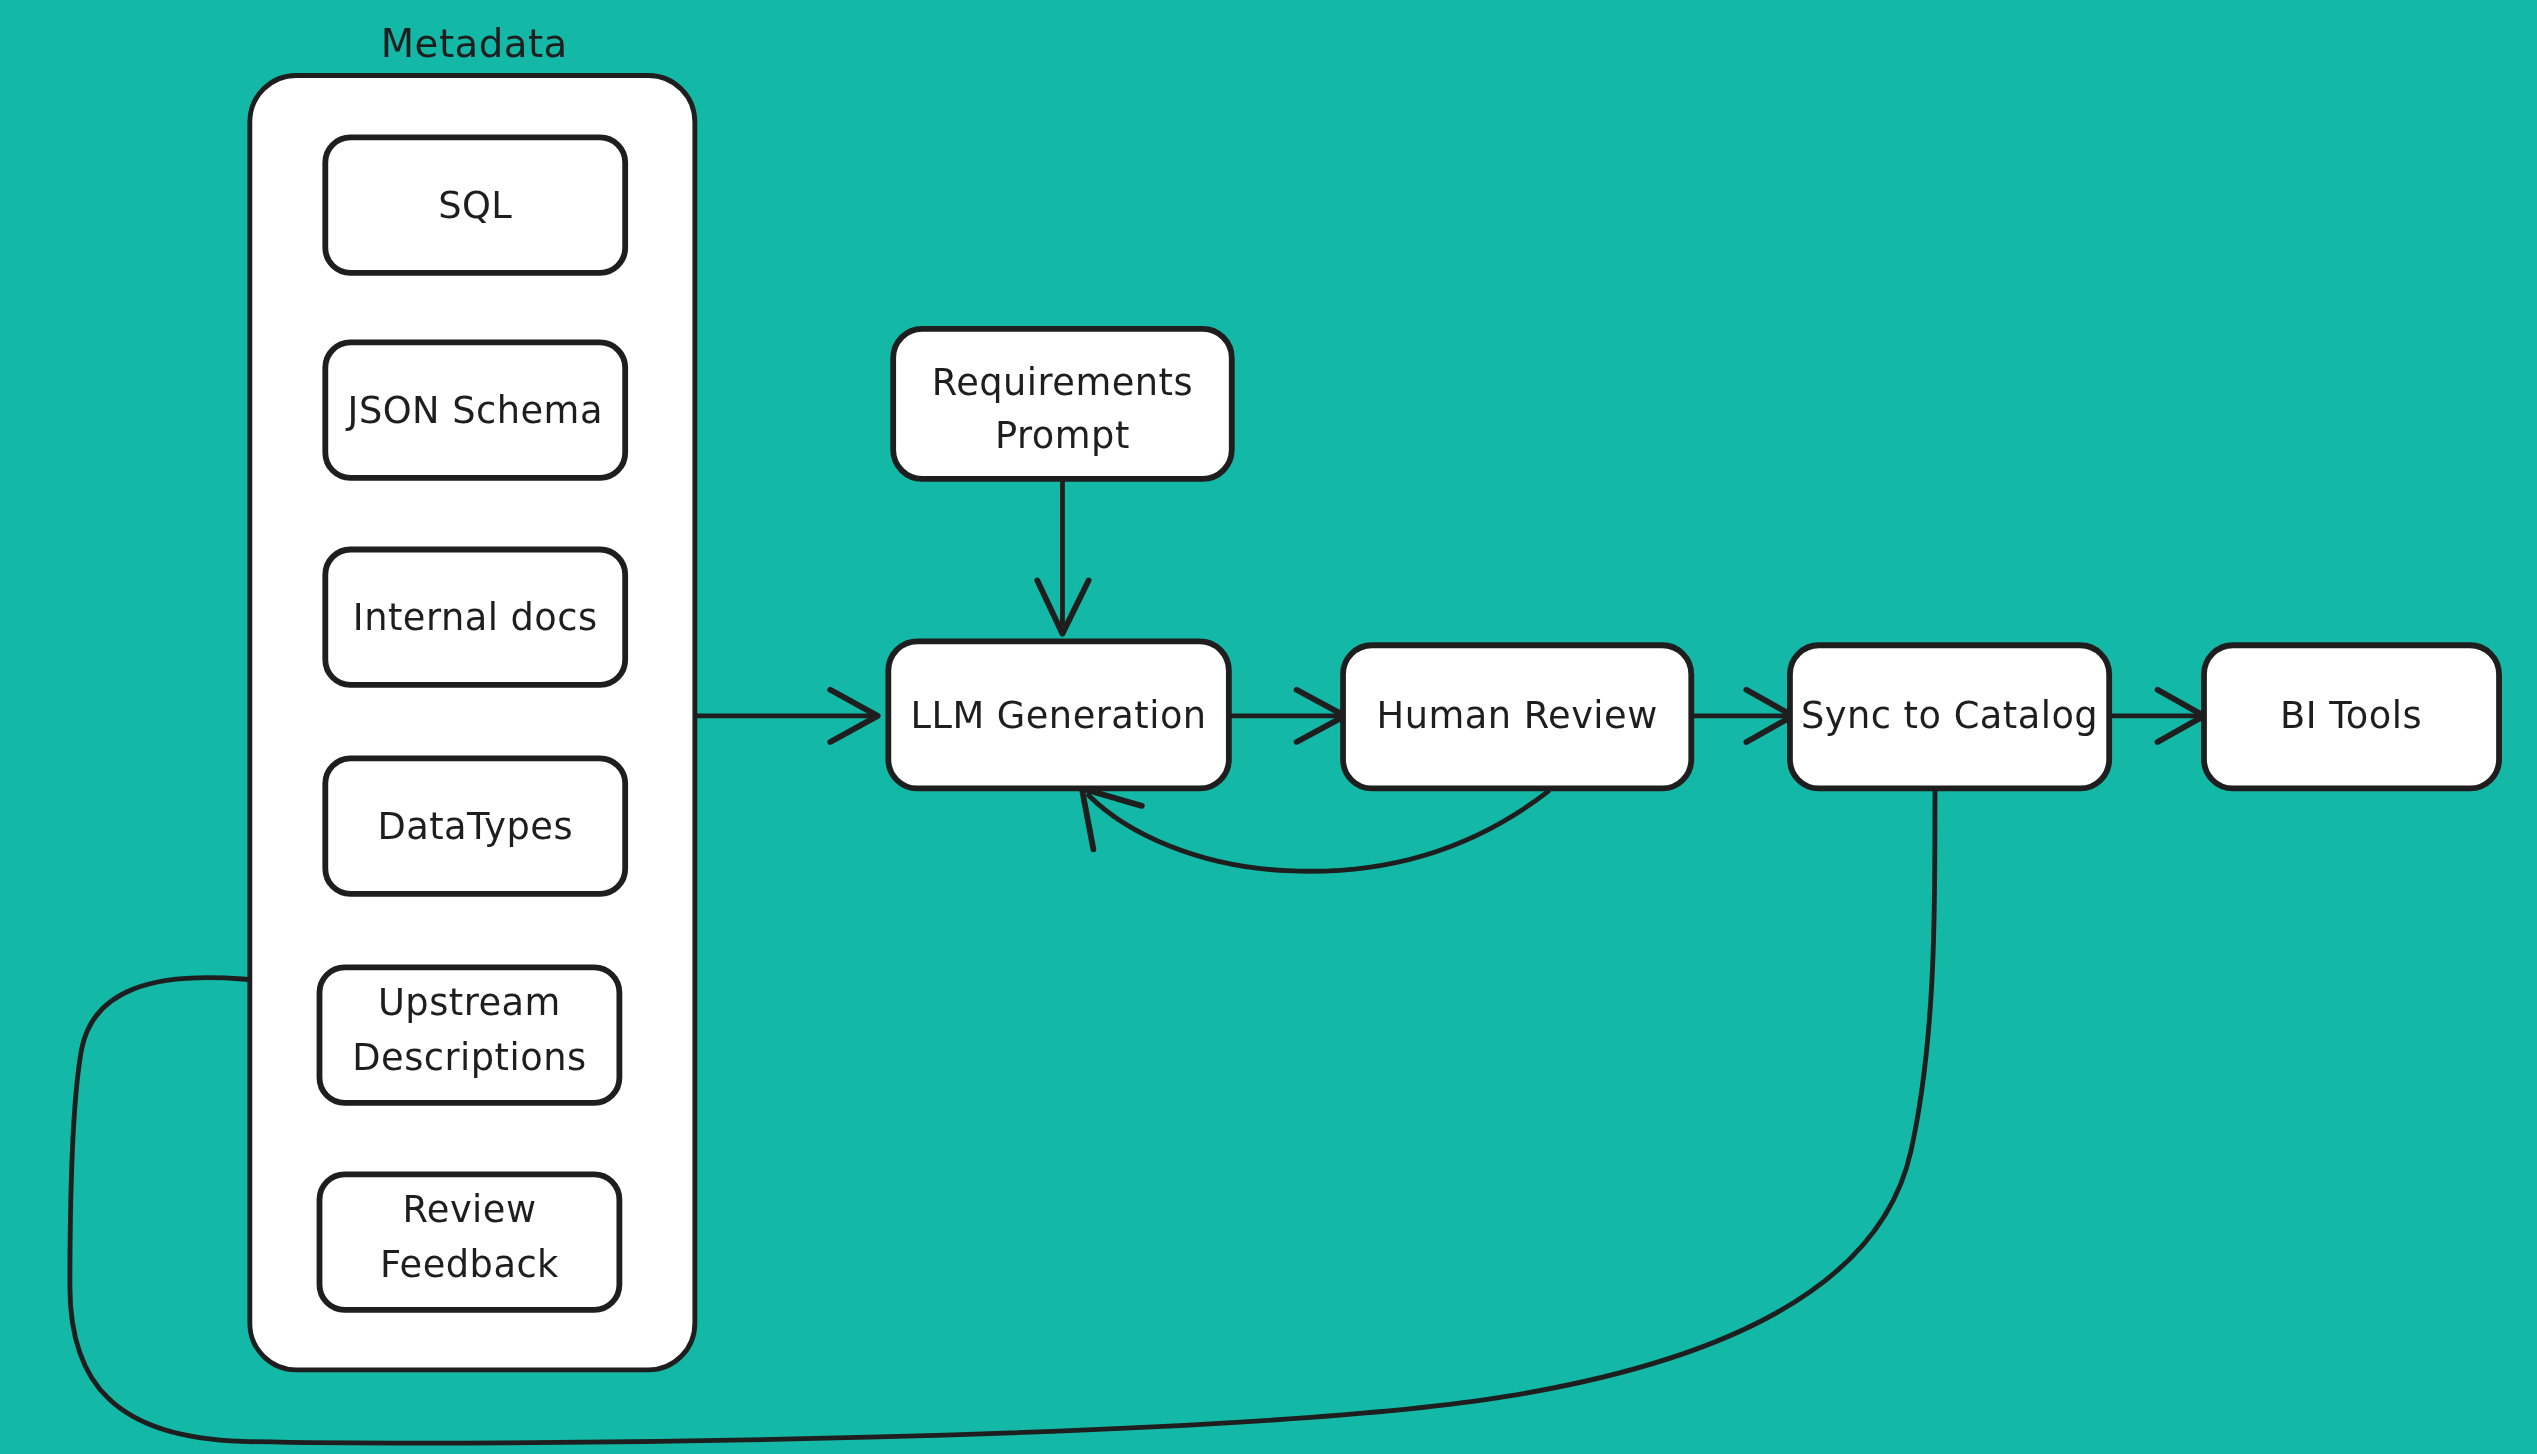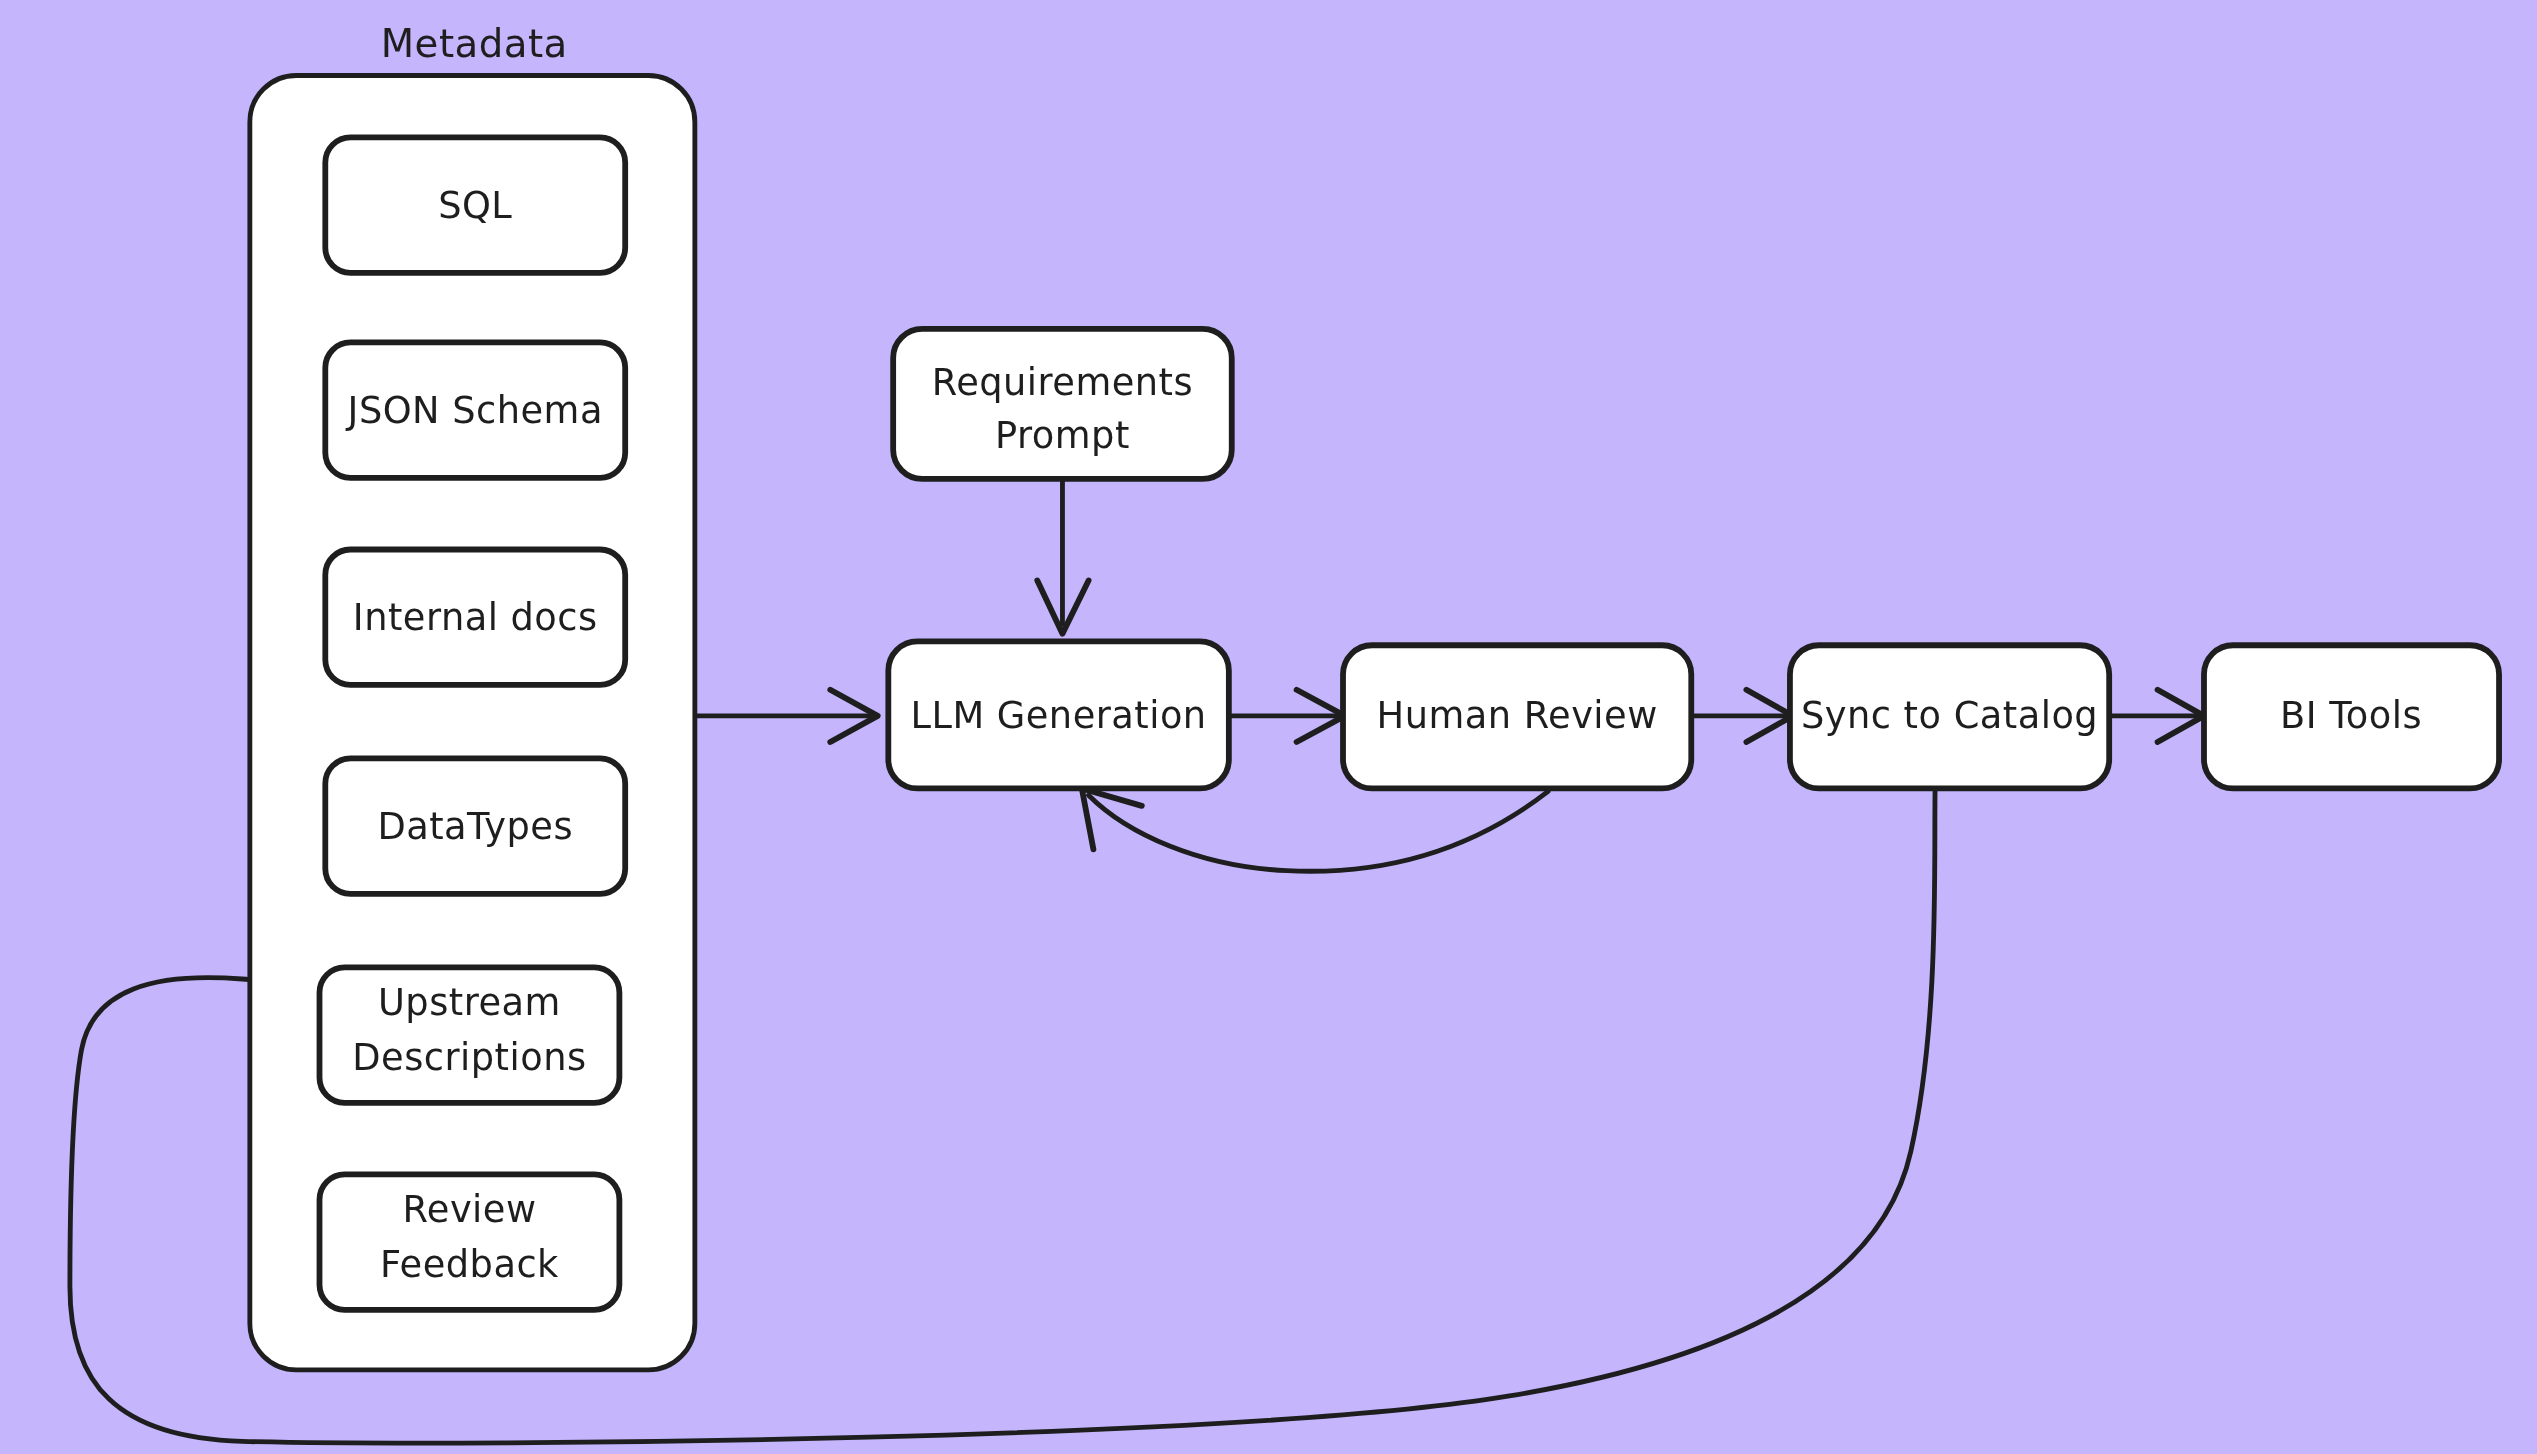--- a/index.html
+++ b/index.html
@@ -8,21 +8,21 @@
     padding: 0;
     background: #ffffff;
   }
   body {
     font-family: "DejaVu Sans", sans-serif;
   }
   #canvas-wrap {
     position: relative;
     width: 2538px;
     height: 1454px;
-    background: #c4b5fd;
+    background: #14b8a6;
     overflow: hidden;
   }
   svg#diagram {
     position: absolute;
     top: 0;
     left: 0;
     width: 2538px;
     height: 1454px;
     display: block;
   }

